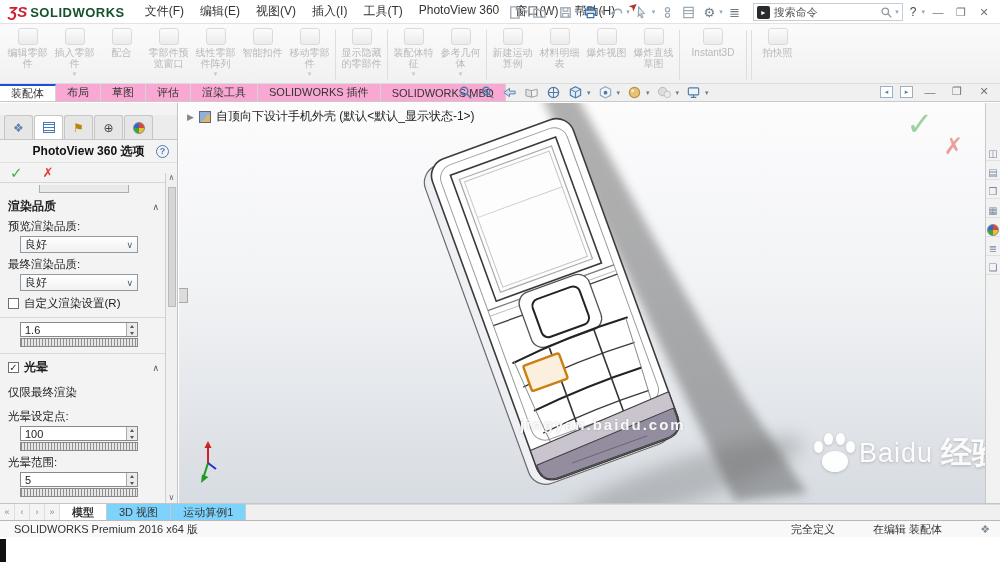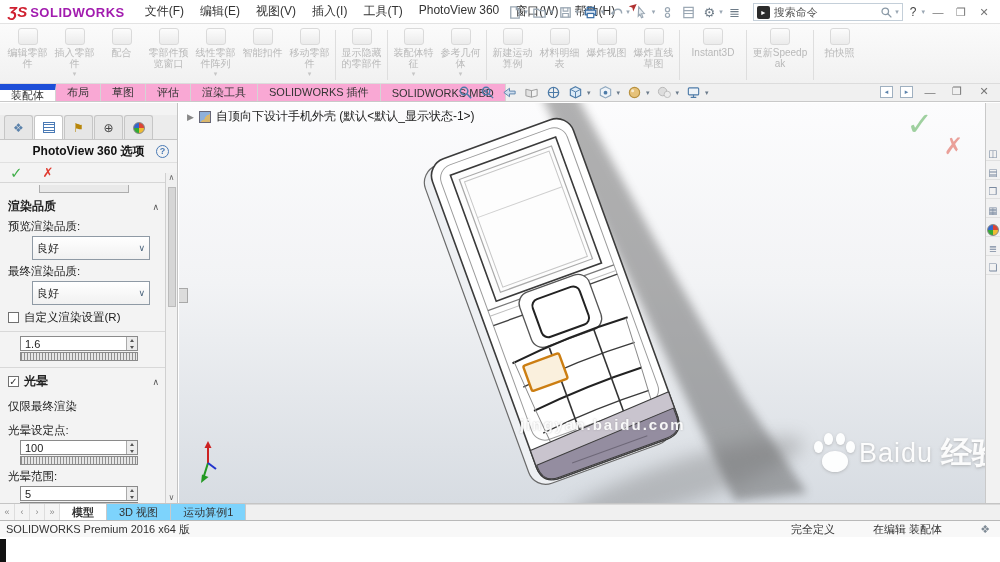--- a/index.html
+++ b/index.html
@@ -3,21 +3,21 @@
 <meta charset="utf-8">
 <style>
   *{margin:0;padding:0;box-sizing:border-box}
   body{background:#888;font-family:"Liberation Sans","DejaVu Sans",sans-serif}
   .app{position:relative;width:1000px;height:562px;overflow:hidden;background:#fff;font-size:12px;color:#222}
 
   
   .menubar{position:absolute;top:0;left:0;width:1000px;height:24px;background:#fff;border-bottom:1px solid #e3e3e3;display:flex;align-items:center}
   .logo{display:flex;align-items:baseline;gap:3px;padding:0 12px 0 8px}
   .logo-mark{font-weight:bold;font-style:italic;font-size:15px;color:#cf2030}
-  .logo-text{font-weight:bold;font-size:13px;color:#a21caf;letter-spacing:.5px}
+  .logo-text{font-weight:bold;font-size:13px;color:#14532d;letter-spacing:.5px}
   .menus{display:flex;align-items:flex-start}
   .menu{padding:3px 8px;font-size:12px;color:#333;cursor:default}
   .pin{display:inline-block;margin-left:6px;color:#b03030;font-size:11px;transform:rotate(-40deg)}
   .quickbar{position:absolute;right:6px;top:0;height:24px;display:flex;align-items:center;gap:3px}
   .qicon{display:inline-flex;align-items:center;justify-content:center;width:18px;height:18px}
   .qdd{font-size:7px;color:#9aa7b3;margin-left:-2px}
   .qchar{font-size:13px;color:#6d7b87}
   .searchbox{display:flex;align-items:center;gap:4px;width:150px;height:18px;border:1px solid #c4cfd9;background:#fff;padding:0 3px;margin-left:6px}
   .search-badge{width:13px;height:13px;background:#2b2b2b;color:#fff;font-size:8px;display:flex;align-items:center;justify-content:center;border-radius:2px}
   .search-text{flex:1;color:#555;font-size:11px;white-space:nowrap;overflow:hidden}
@@ -29,21 +29,21 @@
   .ritem{display:flex;flex-direction:column;align-items:center;width:47px;padding:1px 1px;text-align:center}
   .ritem.w60{width:62px}
   .rico{width:20px;height:17px;border:1px solid #dadada;background:linear-gradient(#fcfcfc,#ebebeb);border-radius:3px;margin-bottom:2px}
   .rlabel{font-size:10px;line-height:11px;color:#b9b9b9;word-break:break-all}
   .rarr{font-size:7px;color:#c6c6c6;line-height:7px;margin-top:1px}
   .rsep{width:1px;align-self:stretch;background:#dedede;margin:3px 2px}
 
   
   .tabsrow{position:absolute;top:84px;left:0;width:1000px;height:18px;background:#f0f0f0;border-bottom:1px solid #c9c9c9;display:flex;align-items:stretch}
   .ctab{padding:2px 11px;font-size:11px;color:#333;border-right:1px solid #d4d4d4;background:#f9a8d4;display:flex;align-items:center}
-  .ctab.active{background:#fff;border-top:6px solid #1d4ed8}
+  .ctab.active{background:#fff;border-top:2px solid #1d4ed8}
   .headsup{position:absolute;left:458px;top:1px;display:flex;align-items:center;gap:7px}
   .hicon{display:inline-flex;align-items:center}
   .hdd{font-size:7px;color:#6b7b8b;margin-left:-3px}
   .docbtns{position:absolute;right:6px;top:1px;display:flex;align-items:center;gap:7px;color:#888}
   .paneicon{width:13px;height:12px;border:1px solid #9fb0c0;display:flex;align-items:center;justify-content:center;font-size:7px;color:#5b82ab;background:#fff}
 
   
   .main{position:absolute;top:103px;left:0;width:1000px;height:400px}
 
   
@@ -62,21 +62,21 @@
   .pm-actions{height:20px;display:flex;align-items:center;gap:20px;padding-left:10px;border-bottom:1px solid #d6d6d6}
   .ok{color:#3fae49;font-weight:bold;font-size:15px;line-height:15px}
   .cancel{color:#e03c31;font-weight:bold;font-size:13px;line-height:13px}
   .pm-body{position:relative;padding:2px 18px 0 8px;height:330px;overflow:hidden}
   .pm-clip-btn{width:90px;height:8px;margin:0 auto 4px auto;border:1px solid #adadad;border-top:none;background:#e9e9e9;overflow:hidden;font-size:8px;color:#777;text-align:center;line-height:2px}
   .pm-sec-h{display:flex;align-items:center;justify-content:space-between;margin:5px 0 2px 0;font-weight:bold;font-size:12px;color:#222}
   .pm-sec-h .hl{display:flex;align-items:center;gap:5px}
   .chev{font-size:9px;color:#555;font-weight:normal}
   .pm-label{font-size:11.5px;color:#222;margin:4px 0 2px 0}
   .pm-note{font-size:11.5px;color:#222;margin:9px 0}
-  .pm-select{width:118px;height:24px;margin-left:24px;border:1px solid #8f9aa5;background:linear-gradient(#fff,#f1f1f1);display:flex;align-items:center;justify-content:space-between;padding:0 4px;font-size:11px}
+  .pm-select{width:118px;height:17px;margin-left:12px;border:1px solid #8f9aa5;background:linear-gradient(#fff,#f1f1f1);display:flex;align-items:center;justify-content:space-between;padding:0 4px;font-size:11px}
   .chev2{font-size:9px;color:#47617a}
   .pm-check{display:flex;align-items:center;gap:5px;margin:5px 0;font-size:11.5px}
   .cb{width:11px;height:11px;border:1px solid #707070;background:#fff;display:inline-flex;align-items:center;justify-content:center;font-size:10px;color:#333;line-height:10px}
   .pm-div{height:1px;background:#d8d8d8;margin:6px -8px 4px -8px}
   .pm-spin{width:118px;height:15px;margin-left:12px;border:1px solid #8a8a8a;background:#fff;display:flex;align-items:center;justify-content:space-between;font-size:11px;padding-left:4px}
   .spin-btns{display:flex;flex-direction:column;width:11px;border-left:1px solid #aaa;height:100%}
   .spin-btns i{flex:1;display:block;background:#ececec;position:relative}
   .spin-btns i::after{content:"";position:absolute;left:3px;border-left:2.5px solid transparent;border-right:2.5px solid transparent}
   .spin-btns i.up::after{top:2px;border-bottom:3px solid #555}
   .spin-btns i.dn::after{top:2px;border-top:3px solid #555}
@@ -111,21 +111,21 @@
 
   
   .btabs{position:absolute;top:503px;left:0;width:1000px;height:17px;background:#f0f0f0;border-top:1px solid #c5c5c5;display:flex;align-items:stretch;font-size:11px}
   .bnav{width:15px;display:flex;align-items:center;justify-content:center;color:#8a8a8a;font-size:9px;border-right:1px solid #ddd;background:#f4f4f4}
   .btab{padding:1px 12px;display:flex;align-items:center;border-right:1px solid #c9c9c9;background:#7dd3fc;color:#333}
   .btab.active{background:#fff;font-weight:bold}
   .btabs .spacer{flex:1;border-top:1px solid #d9d9d9}
 
   
   .statusbar{position:absolute;top:520px;left:0;width:1000px;height:17px;background:#f8f8f8;border-top:1px solid #b9b9b9;display:flex;align-items:center;font-size:11px;color:#333}
-  .st-left{padding-left:6px}
+  .st-left{padding-left:14px}
   .st-right{position:absolute;right:10px;display:flex;align-items:center;gap:38px}
   .st-icon{color:#7f8b96;font-size:11px}
 
   .footer{position:absolute;top:537px;left:0;width:1000px;height:25px;background:#fff}
   .footer .black{position:absolute;left:0;top:2px;width:6px;height:23px;background:#111}
 
   svg{display:block}
 </style>
 </head>
 <body>
@@ -285,24 +285,20 @@
     <div class="ritem">
         <div class="rico"></div>
         <div class="rlabel">爆炸直线草图</div>
       </div>
     <div class="rsep"></div>
     <div class="ritem w60">
         <div class="rico"></div>
         <div class="rlabel">Instant3D</div>
       </div>
     <div class="rsep"></div>
-    <div class="ritem w60">
-        <div class="rico"></div>
-        <div class="rlabel">更新Speedpak</div>
-      </div>
     <div class="rsep"></div>
     <div class="ritem">
         <div class="rico"></div>
         <div class="rlabel">拍快照</div>
       </div>
   </div>
 
   <div class="tabsrow">
     <div class="ctab active">装配体</div>
     <div class="ctab">布局</div>

